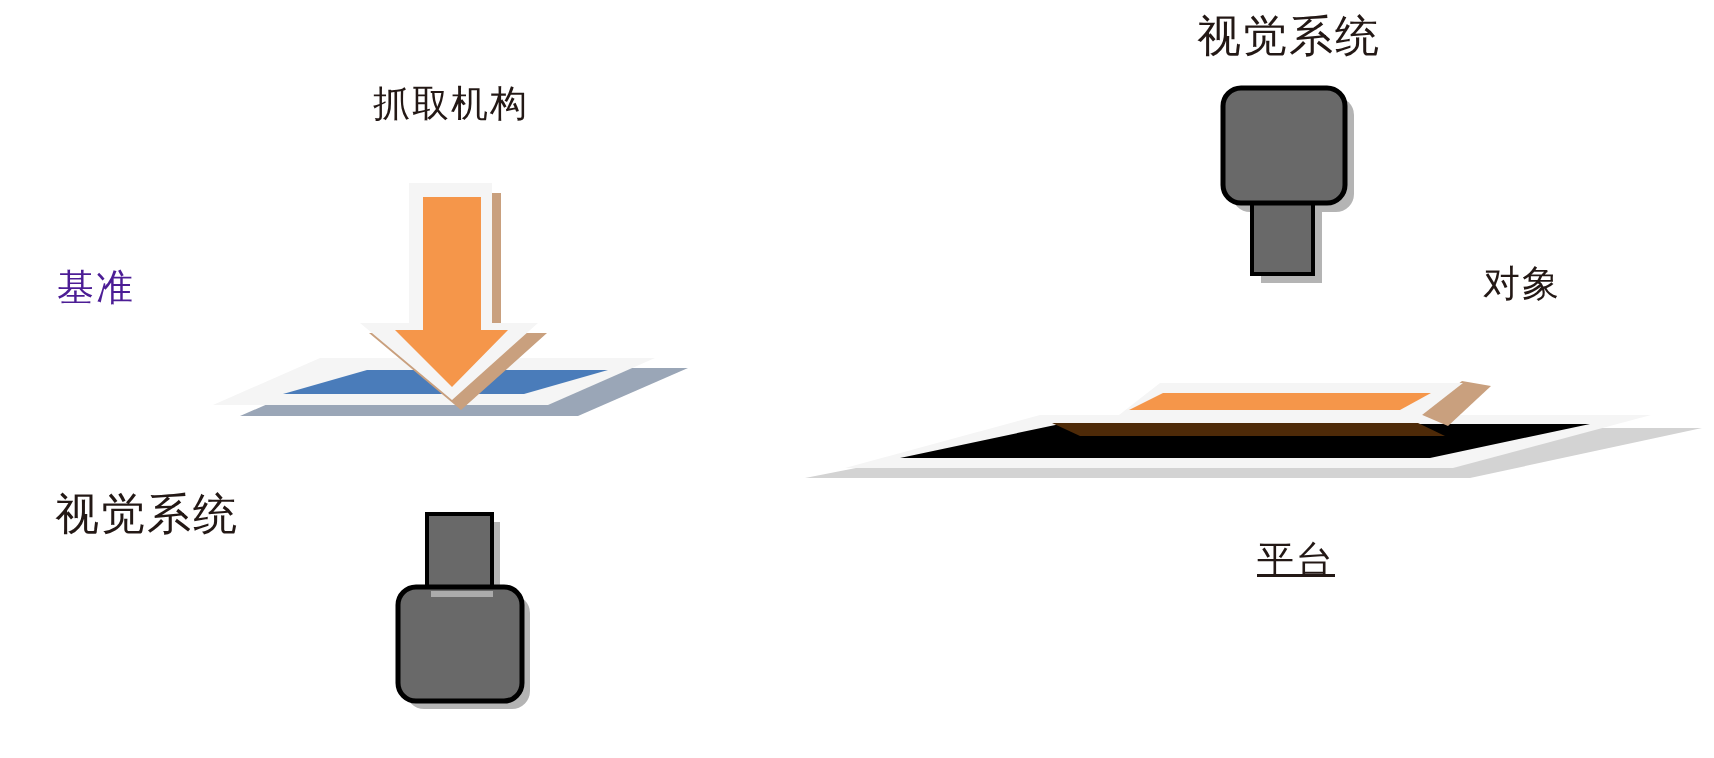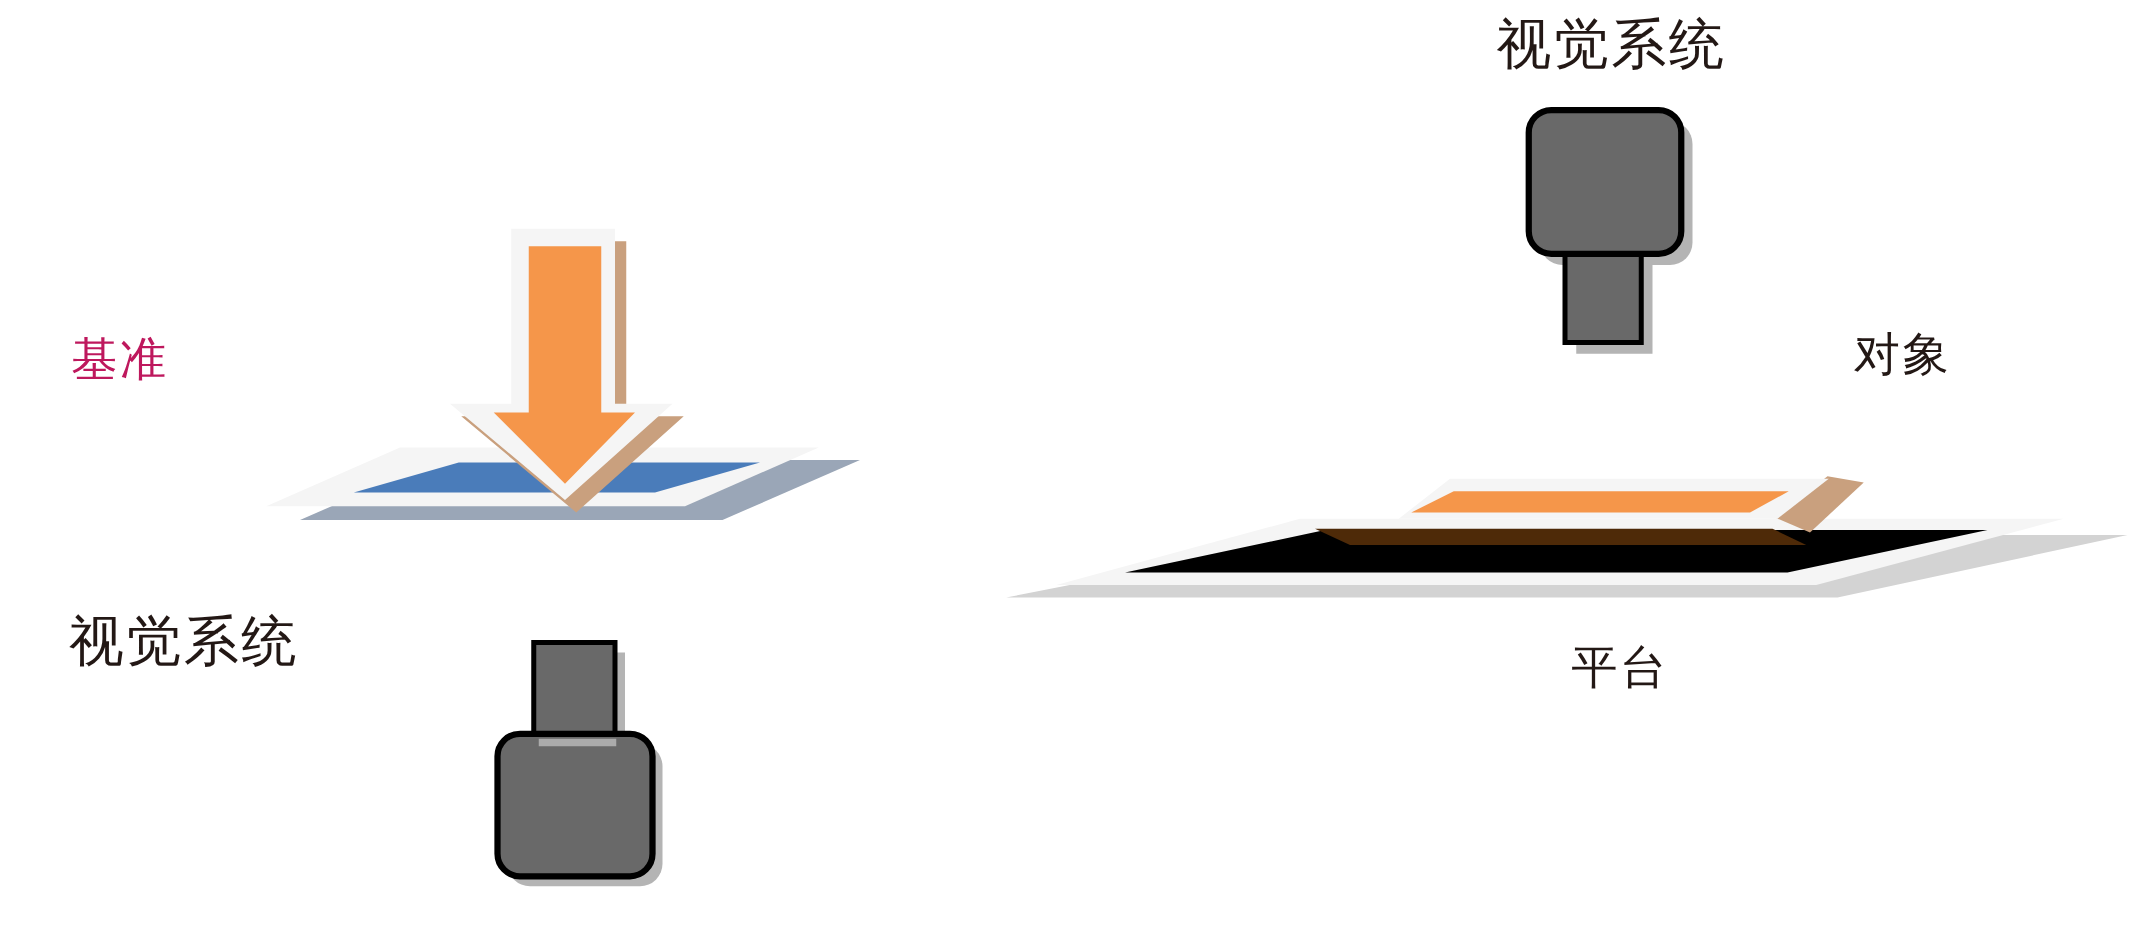--- a/index.html
+++ b/index.html
@@ -54,19 +54,20 @@
     </g>
 
     <g>
       <rect x="1232" y="97" width="122" height="115" rx="18" fill="#B4B4B4"></rect>
       <rect x="1261" y="211" width="61" height="72" fill="#B4B4B4"></rect>
       <rect x="1252" y="202" width="61" height="72" stroke-width="4" fill="#696969" stroke="#000000"></rect>
       <rect x="1223" y="88" width="122" height="115" rx="18" stroke-width="5" fill="#696969" stroke="#000000"></rect>
     </g>
   </svg>
 
-  <div class="label fs37" style="left: 57px; top: 268px; color: #be185d;">基准</div>
+  <div class="label fs37" style="left: 373px; top: 84px; color: rgb(35, 24, 21);">抓取机构</div>
+  <div class="label fs37" style="left: 57px; top: 268px; color: #4c1d95; font-family: Liberation Serif, serif;">基准</div>
   <div class="label fs36" style="left: 55px; top: 490px; color: rgb(35, 24, 21);">视觉系统</div>
   <div class="label fs36" style="left: 1197px; top: 12px; color: rgb(35, 24, 21);">视觉系统</div>
   <div class="label fs37" style="left: 1483px; top: 264px; color: rgb(35, 24, 21);">对象</div>
-  <div class="label fs37" style="left: 1257px; top: 514px; color: rgb(35, 24, 21);">平台</div>
+  <div class="label fs37" style="left: 1257px; top: 540px; color: rgb(35, 24, 21); text-decoration: underline;">平台</div>
 
 </div>
 
 </body></html>

